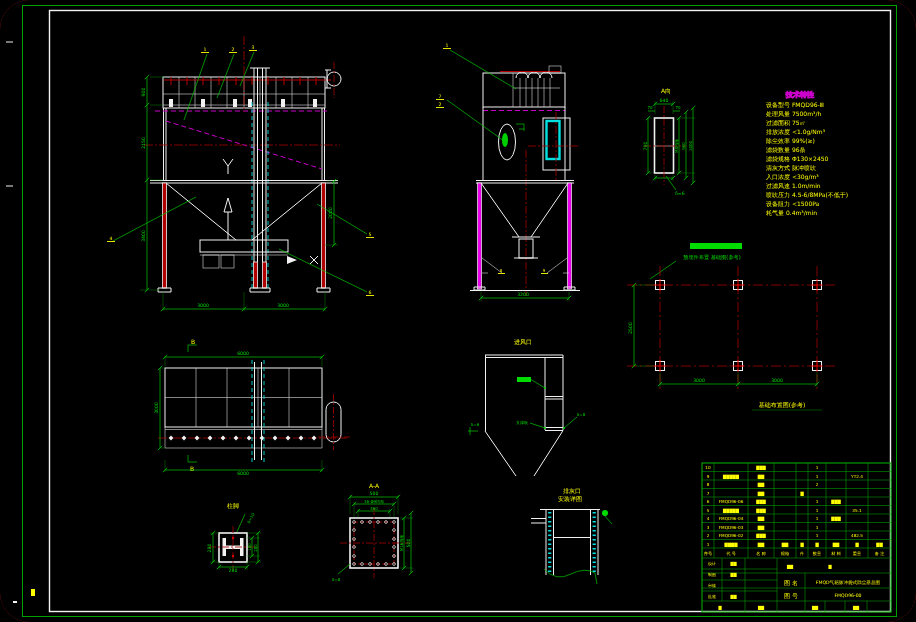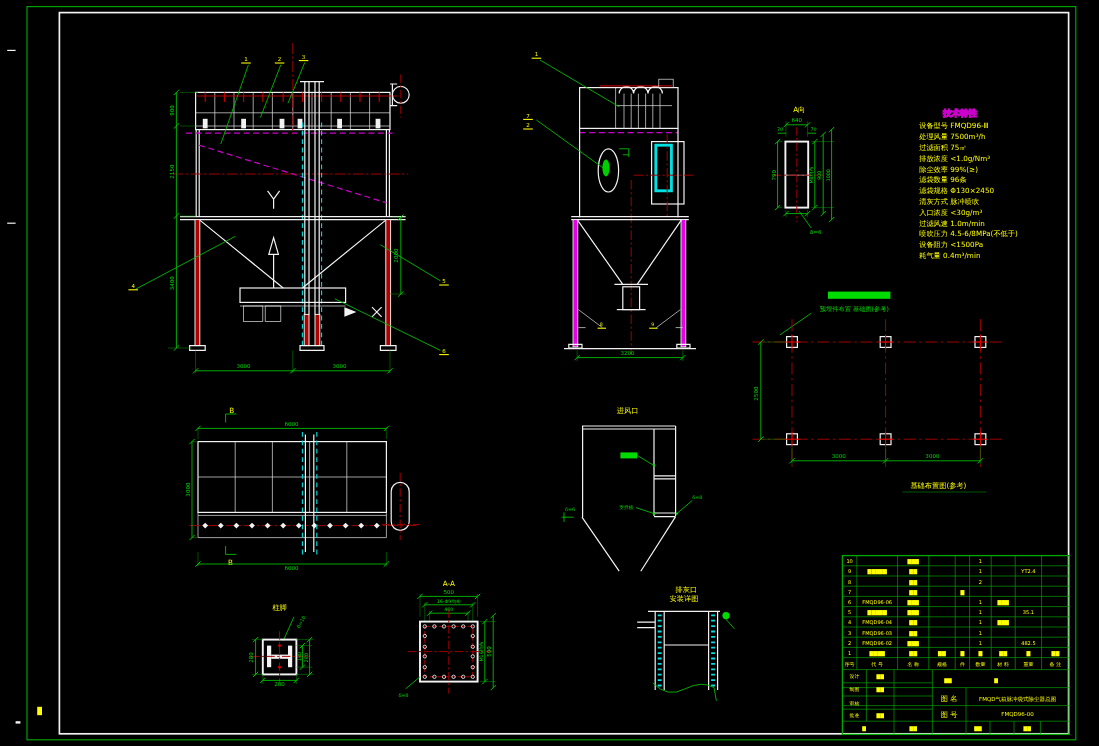--- a/index.html
+++ b/index.html
@@ -1,16 +1,16 @@
 <!DOCTYPE html>
 <html><head>
 <meta charset="utf-8">
 <style>
   html,body{margin:0;padding:0;background:#000;}
-  .stage{position:relative;width:916px;height:622px;background:#b91c1c;overflow:hidden;}
+  .stage{position:relative;width:916px;height:622px;background:#b91c1c;overflow:hidden;border-radius:29px;}
   svg{display:block;}
   text{font-family:"DejaVu Sans",sans-serif;}
   .w  {stroke:#f2f2f2;stroke-width:1;fill:none}
   .w2 {stroke:#f2f2f2;stroke-width:1.6;fill:none}
   .wt {stroke:#dcdcdc;stroke-width:.6;fill:none}
   .wf {fill:#f2f2f2}
   .frame-g{stroke:#00a000;stroke-width:1;fill:none}
   .frame-w{stroke:#f2f2f2;stroke-width:1.4;fill:none}
   .g  {stroke:#00c800;stroke-width:.7;fill:none}
   .gt {stroke:#009000;stroke-width:.45;fill:none}

